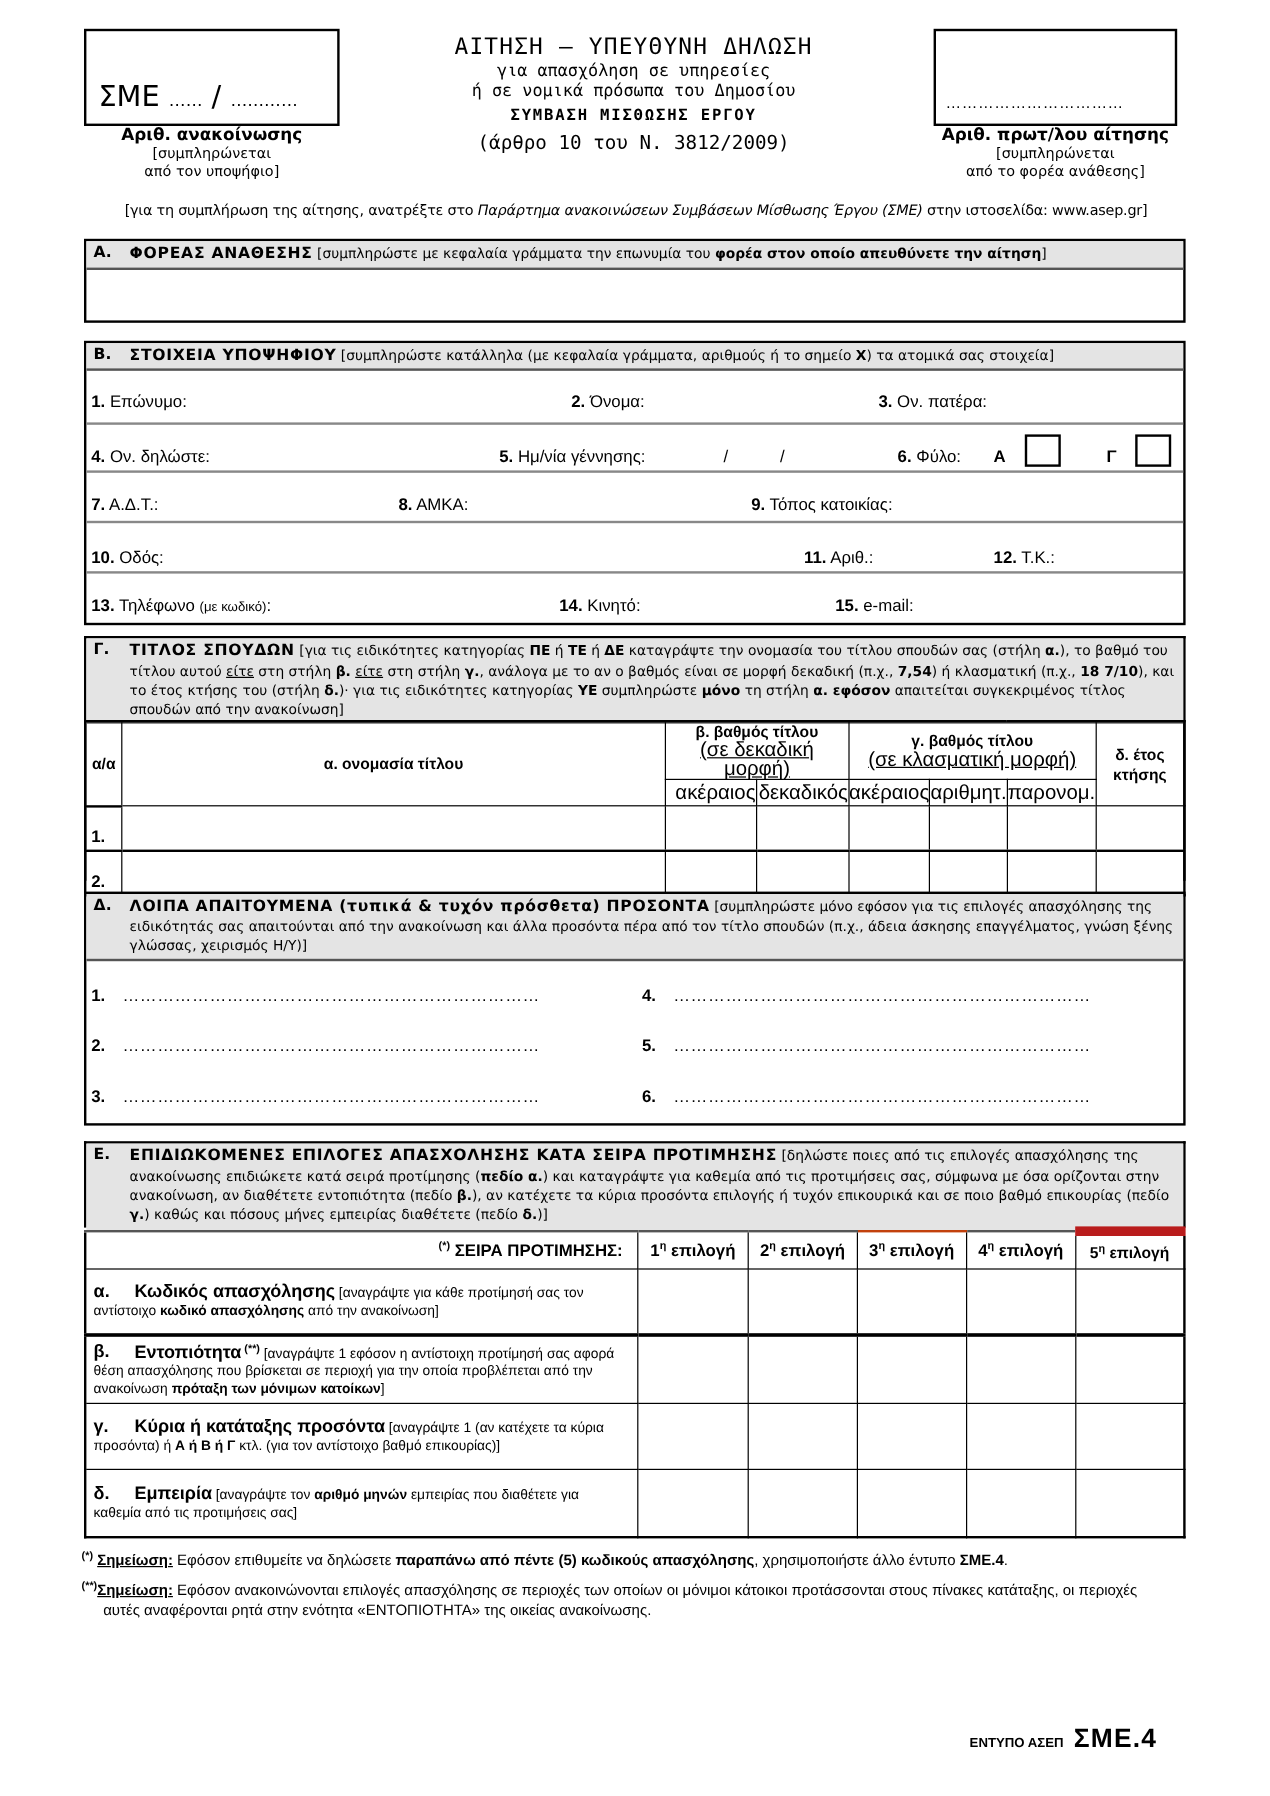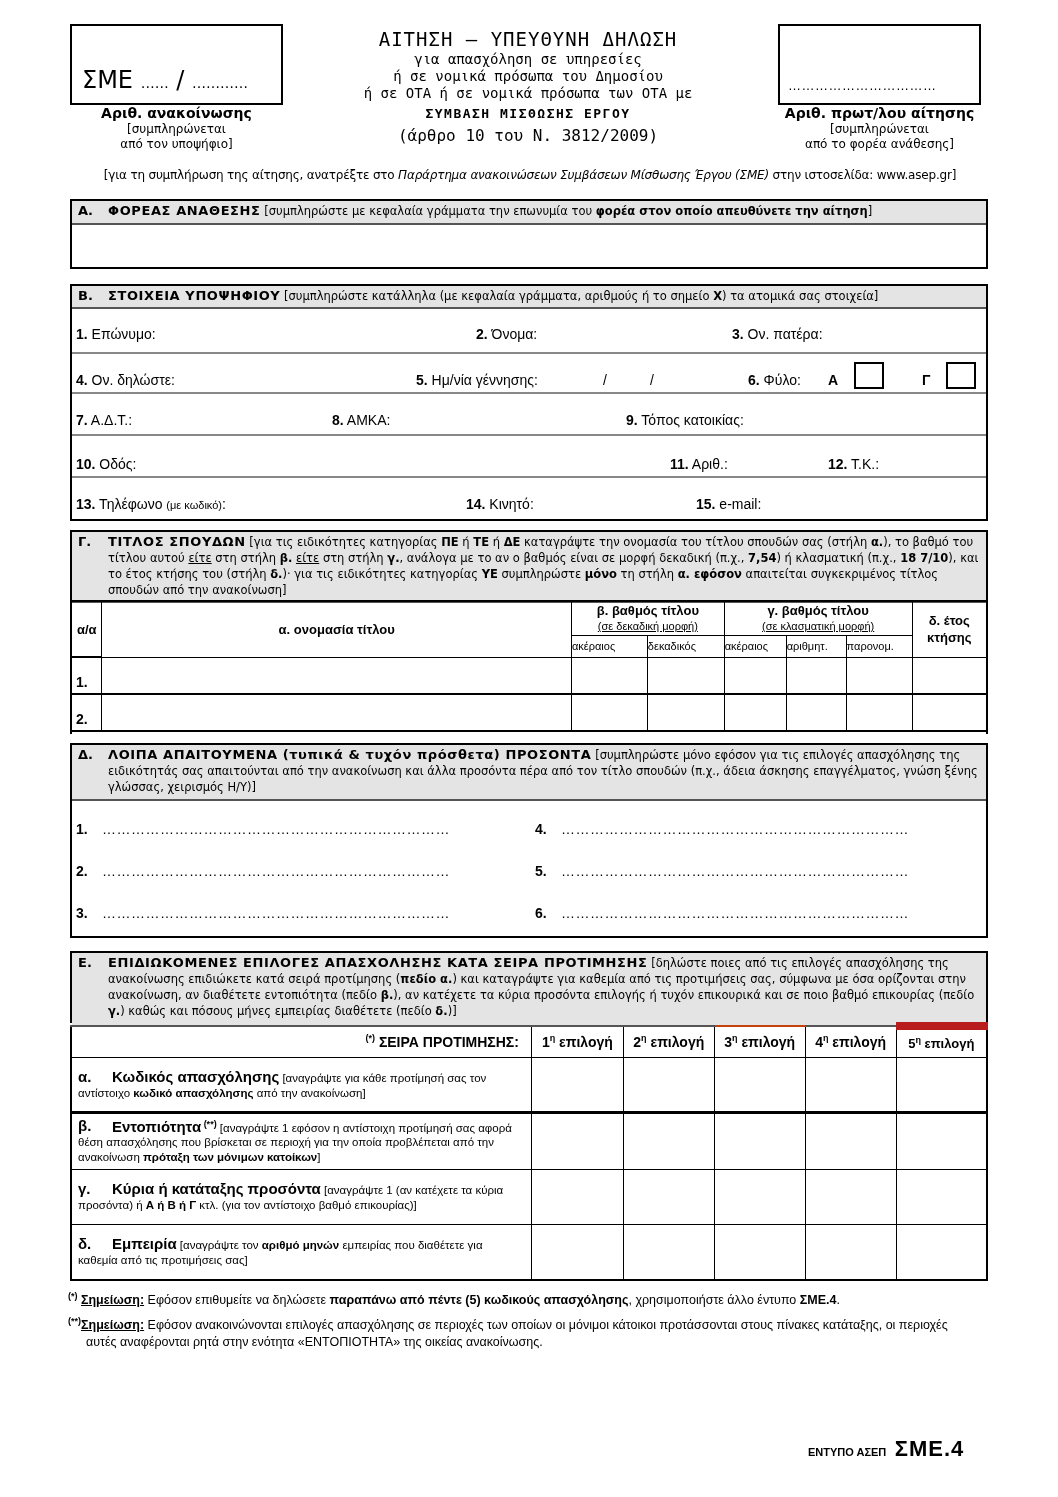--- a/index.html
+++ b/index.html
@@ -30,21 +30,21 @@
   .brow { position: absolute; left: 0; width: 914px; height: 0; border-top: 2px solid #888; }
   .blabel { position: absolute; font-size: 14px; white-space: nowrap; }
   .blabel b { font-weight: bold; }
   .small { font-size: 11px; }
   .chk { position: absolute; width: 30px; height: 27px; border: 2px solid #000; box-sizing: border-box; background: #fff; }
 
   
   table.grid { border-collapse: collapse; position: absolute; }
   table.grid td { border: 1.5px solid #000; padding: 0; box-sizing: border-box; }
   .th-txt { font-size: 13px; text-align: center; }
-  .th-sub { font-size: 11px; text-align: left; }
+  .th-sub { font-size: 17px; text-align: right; }
 
   .dots-line { position: absolute; font-size: 14px; white-space: nowrap; overflow: hidden; }
   .dots-line b { display: inline-block; width: 26px; }
   .dots { letter-spacing: 0.5px; }
 
   .e-label { font-size: 11.5px; line-height: 15px; margin-top: 10px; }
   .e-label .ltr { font-weight: bold; font-size: 15px; display: inline-block; width: 34px; }
   .e-label .ttl { font-weight: bold; font-size: 15px; }
   .choice { font-weight: bold; font-size: 14px; text-align: center; white-space: nowrap; }
   .choice sup { font-size: 9px; }
@@ -66,21 +66,20 @@
 <div class="abs hdr-caption" style="left:60px; top:106px; width:233px;">
   <b>Αριθ. ανακοίνωσης</b><br>
   <span>[συμπληρώνεται</span><br>
   <span>από τον υποψήφιο]</span>
 </div>
 
 <div class="abs title-block" style="left:300px; top:28px; width:456px;">
   <div class="title-main">ΑΙΤΗΣΗ – ΥΠΕΥΘΥΝΗ ΔΗΛΩΣΗ</div>
   <div class="title-sub">για απασχόληση σε υπηρεσίες</div>
   <div class="title-sub">ή σε νομικά πρόσωπα του Δημοσίου</div>
-  <div class="title-sub">ή σε ΟΤΑ ή σε νομικά πρόσωπα των ΟΤΑ με</div>
   <div class="title-bold">ΣΥΜΒΑΣΗ ΜΙΣΘΩΣΗΣ ΕΡΓΟΥ</div>
   <div class="title-law">(άρθρο 10 του Ν. 3812/2009)</div>
 </div>
 
 <div class="abs box-top" style="left:778px; top:24px; width:203px; height:81px;">
   <div class="abs" style="left:8px; top:52px; font-size:13px; letter-spacing:0.5px; white-space:nowrap;">……………………………</div>
 </div>
 <div class="abs hdr-caption" style="left:768px; top:106px; width:223px;">
   <b>Αριθ. πρωτ/λου αίτησης</b><br>
   <span>[συμπληρώνεται</span><br>

